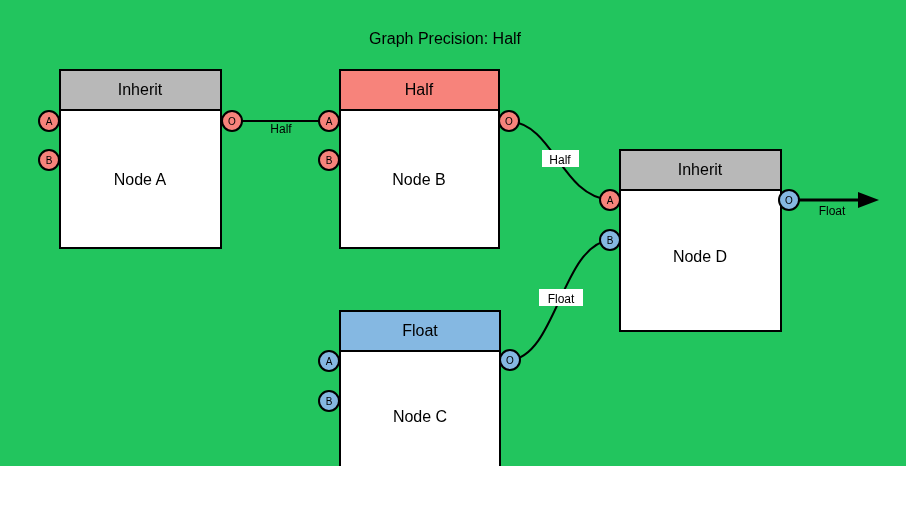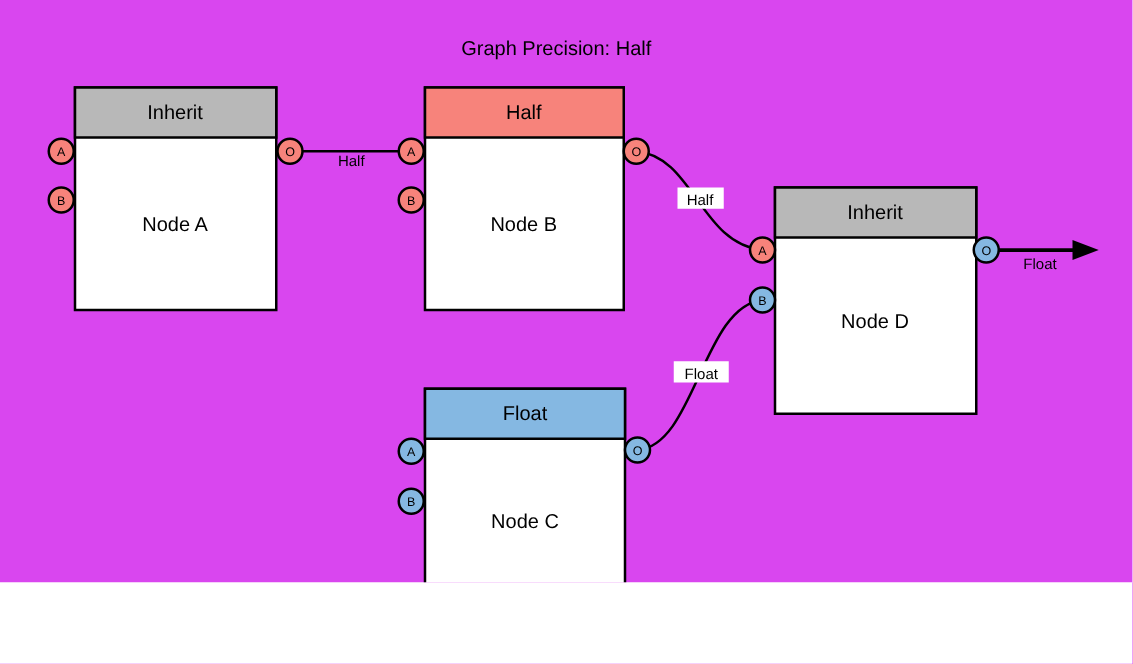--- a/index.html
+++ b/index.html
@@ -5,21 +5,21 @@
   html, body {
     margin: 0;
     padding: 0;
     background: #FFFFFF;
     font-family: "Liberation Sans", sans-serif;
   }
   .stage {
     position: relative;
     width: 906px;
     height: 466px;
-    background: #d946ef;
+    background: #22c55e;
     overflow: hidden;
   }
   svg text {
     font-family: "Liberation Sans", sans-serif;
     fill: #000000;
   }
   .title-label   { font-size: 16px; text-anchor: middle; }
   .hdr-label     { font-size: 16px; text-anchor: middle; }
   .body-label    { font-size: 16px; text-anchor: middle; }
   .edge-label    { font-size: 12px; text-anchor: middle; }

